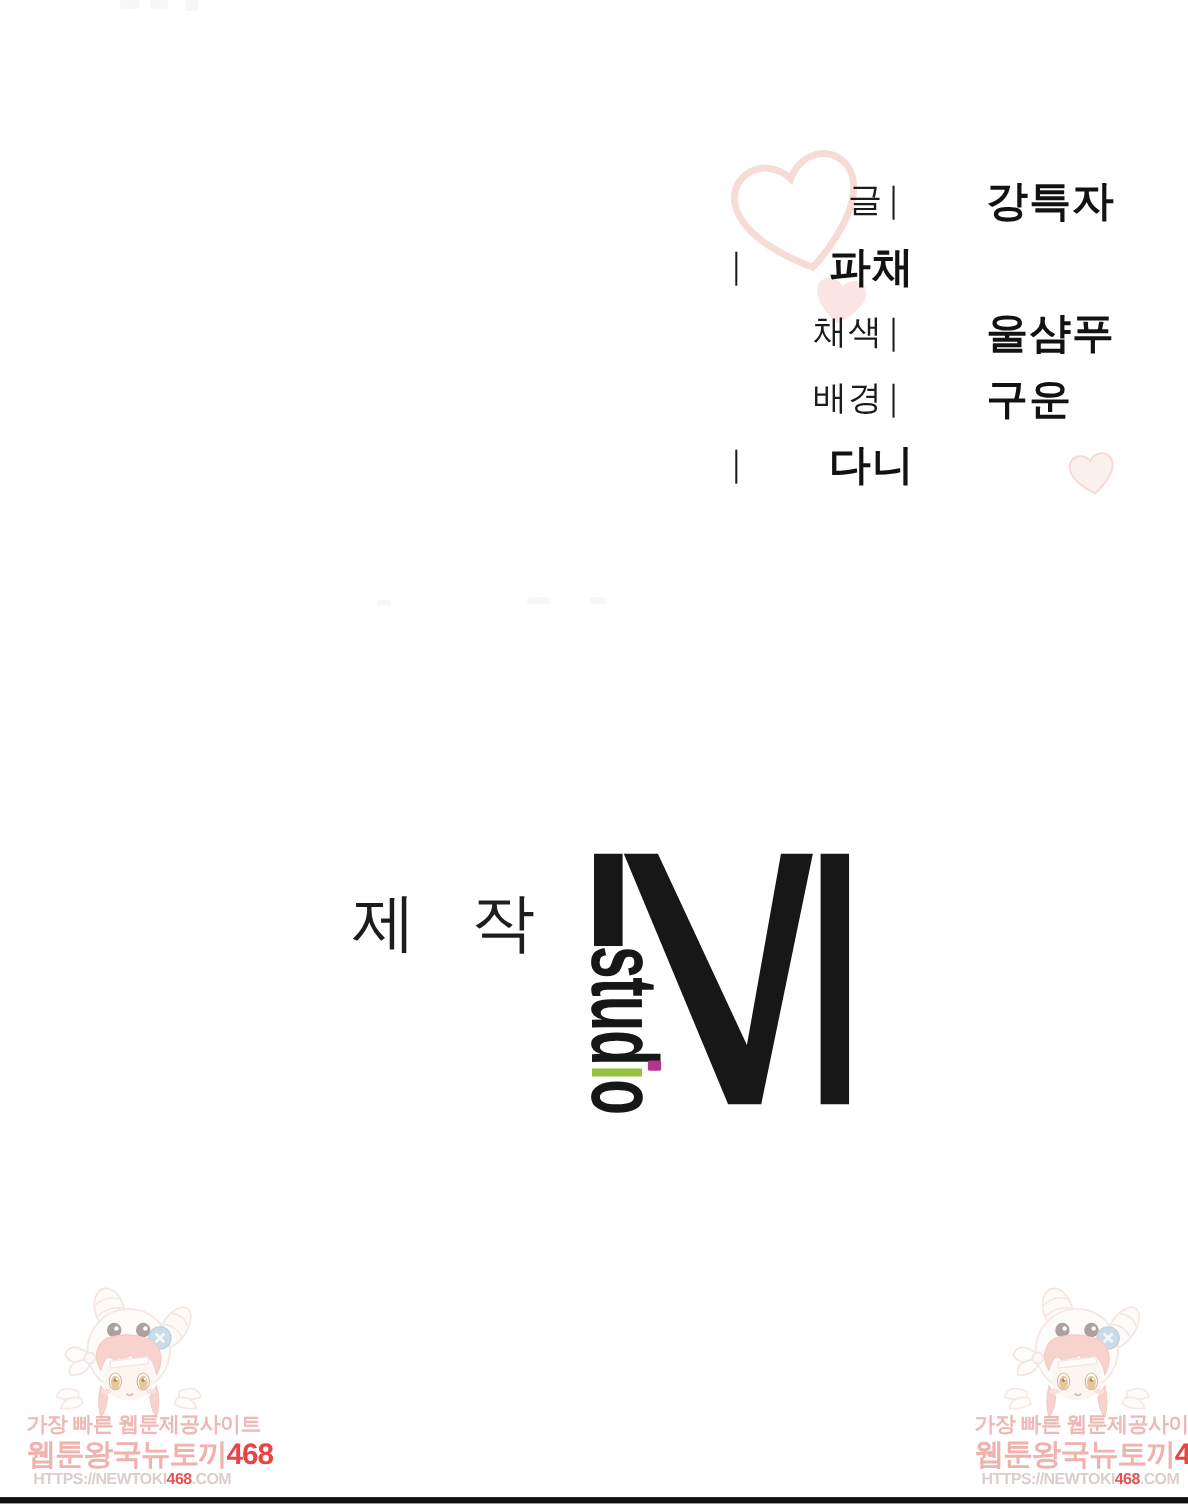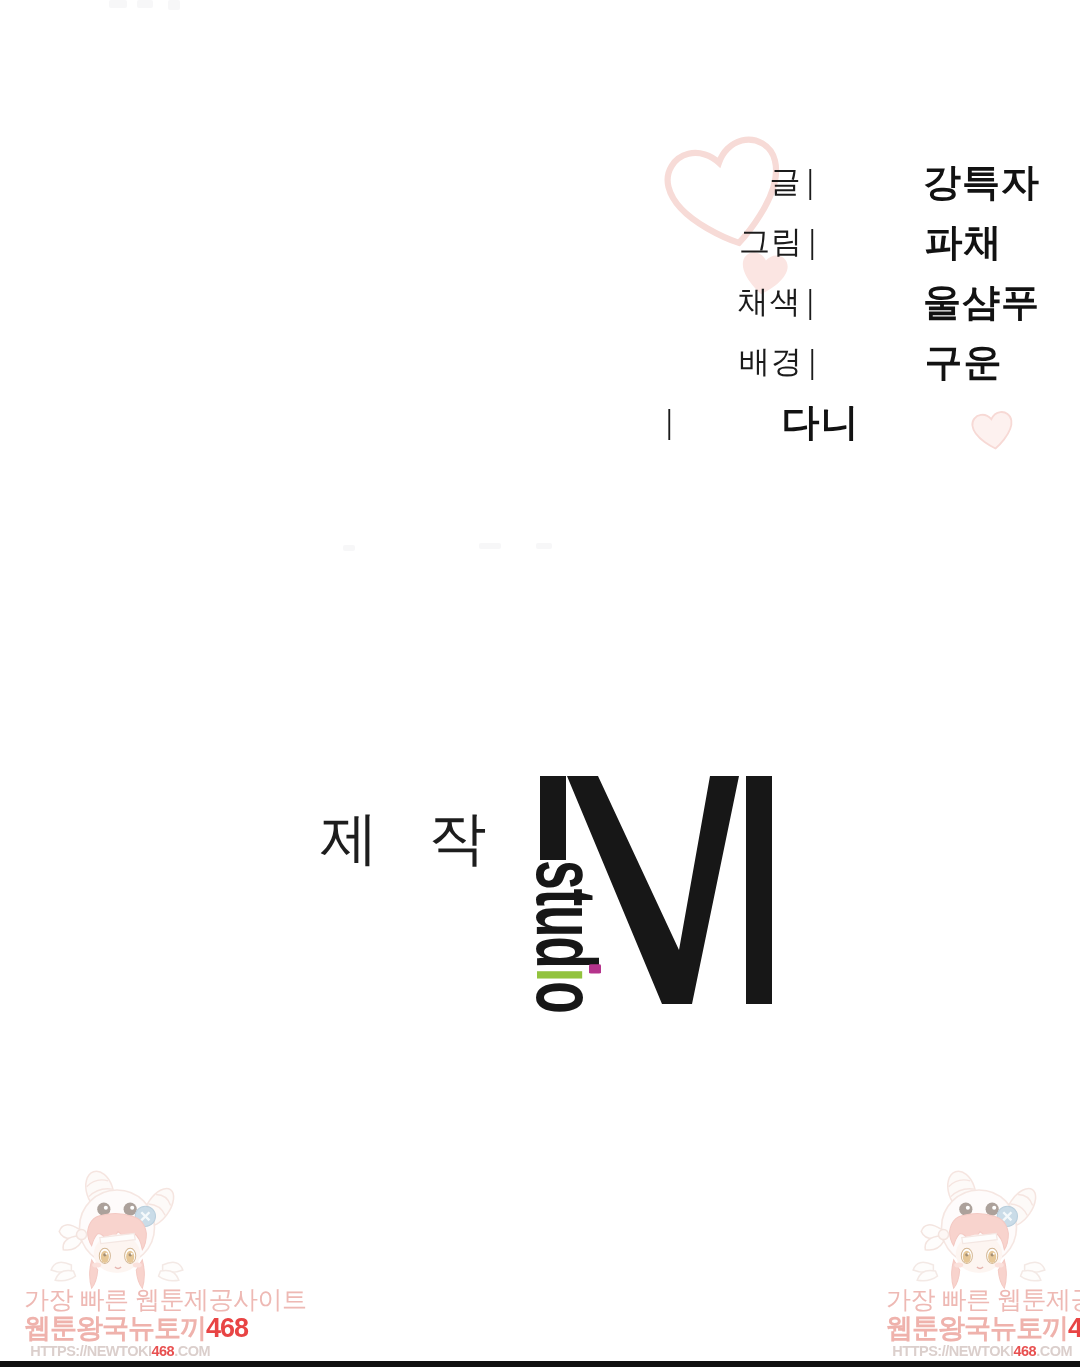--- a/index.html
+++ b/index.html
@@ -25,21 +25,21 @@
   .credit-label {
     width: 143px; text-align: right;
     font-size: 31px; font-weight: 400; color: #1b1b1b;
     letter-spacing: 1px;
   }
   .credit-sep {
     margin-left: 5px; font-size: 33px; font-weight: 300; color: #1b1b1b;
     transform: scaleX(0.7);
   }
   .credit-value {
-    margin-left: 108px;
+    margin-left: 80px;
     font-size: 38px; font-weight: 700; color: #121212;
     letter-spacing: 1px; white-space: nowrap;
   }
 
   
   .production {
     position: absolute; left: 320px; top: 800px;
     font-family: "DejaVu Serif", "Liberation Serif", serif;
     font-size: 58px; font-weight: 400; color: #1d1d1d;
     word-spacing: 28px; letter-spacing: 2px;
@@ -59,21 +59,21 @@
     position: absolute; left: 168px; top: 9px;
     width: 15px; height: 12px; border-radius: 2px;
   }
 
   
   .corner { position: absolute; width: 186px; text-align: center; }
   .corner.left  { left: 24px;  top: 1168px; }
   .corner.right { left: 886px; top: 1168px; }
   .mascot { width: 152px; height: 128px; opacity: 0.62; display: block; margin: 0 auto; }
   .wm { margin-top: -10px; line-height: 1.04; }
-  .wm-line1 { font-size: 25px; font-weight: 400; color: #eeb9b4; letter-spacing: -0.5px; white-space: nowrap; }
+  .wm-line1 { font-size: 19px; font-weight: 700; color: #eeb9b4; letter-spacing: -0.5px; white-space: nowrap; }
   .wm-line2 { font-size: 27px;  font-weight: 700; color: #efb2ac; letter-spacing: -1px; margin-top: 2px; white-space: nowrap; }
   .wm-line3 { font-size: 14.5px; font-weight: 700; color: #dbcfcc; letter-spacing: -0.5px; margin-top: 2px; white-space: nowrap; text-align: right; }
   .wm-num { font-weight: 700; }
 
   
   .bottom-bar { position: absolute; left: 0; top: 1361px; width: 1080px; height: 6px; background: #101010; }
 </style>
 </head>
 <body>
 
@@ -96,21 +96,20 @@
     <path d="M16 28 C16 28 1 18.5 1 8.5 C1 4.2 4.4 1 8.5 1 C11.6 1 14.4 2.9 16 5.4 C17.6 2.9 20.4 1 23.5 1 C27.6 1 31 4.2 31 8.5 C31 18.5 16 28 16 28 Z" fill="#fdf1ef" stroke="#f7d9d5" stroke-width="1.4"></path>
   </svg>
 
   <div class="credits">
     <div class="credit-row">
       <span class="credit-label">글</span>
       <span class="credit-sep">|</span>
       <span class="credit-value">강특자</span>
     </div>
     <div class="credit-row">
-      <span class="credit-label">그림</span>
       <span class="credit-sep">|</span>
       <span class="credit-value">파채</span>
     </div>
     <div class="credit-row">
       <span class="credit-label">채색</span>
       <span class="credit-sep">|</span>
       <span class="credit-value">울샴푸</span>
     </div>
     <div class="credit-row">
       <span class="credit-label">배경</span>

